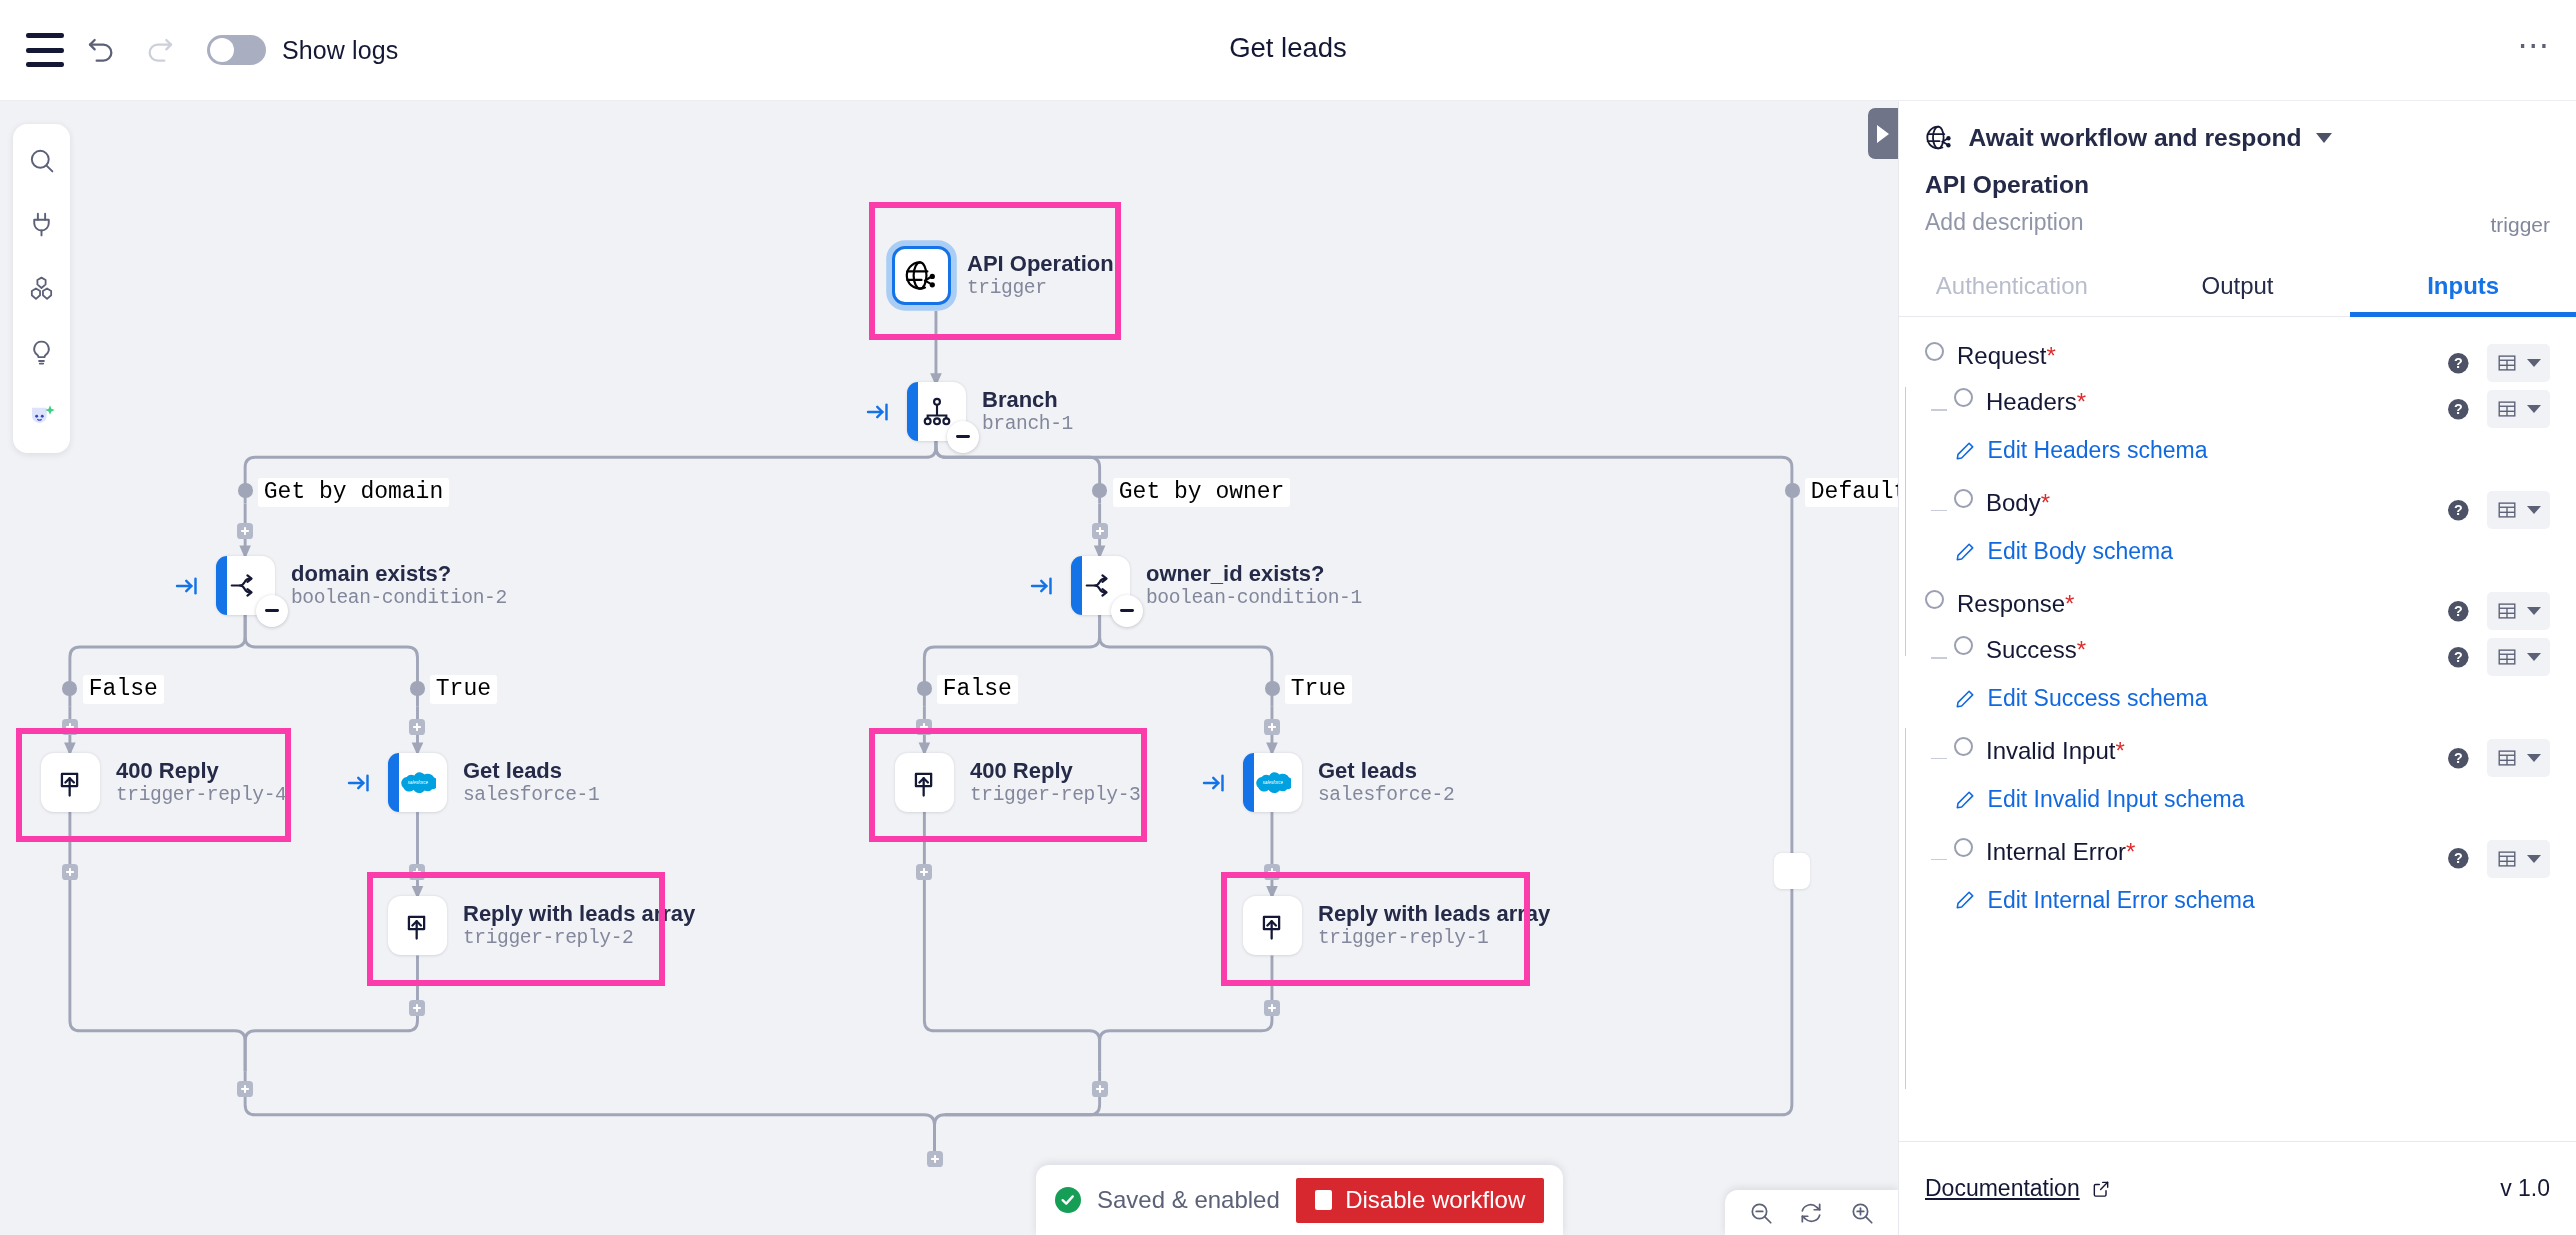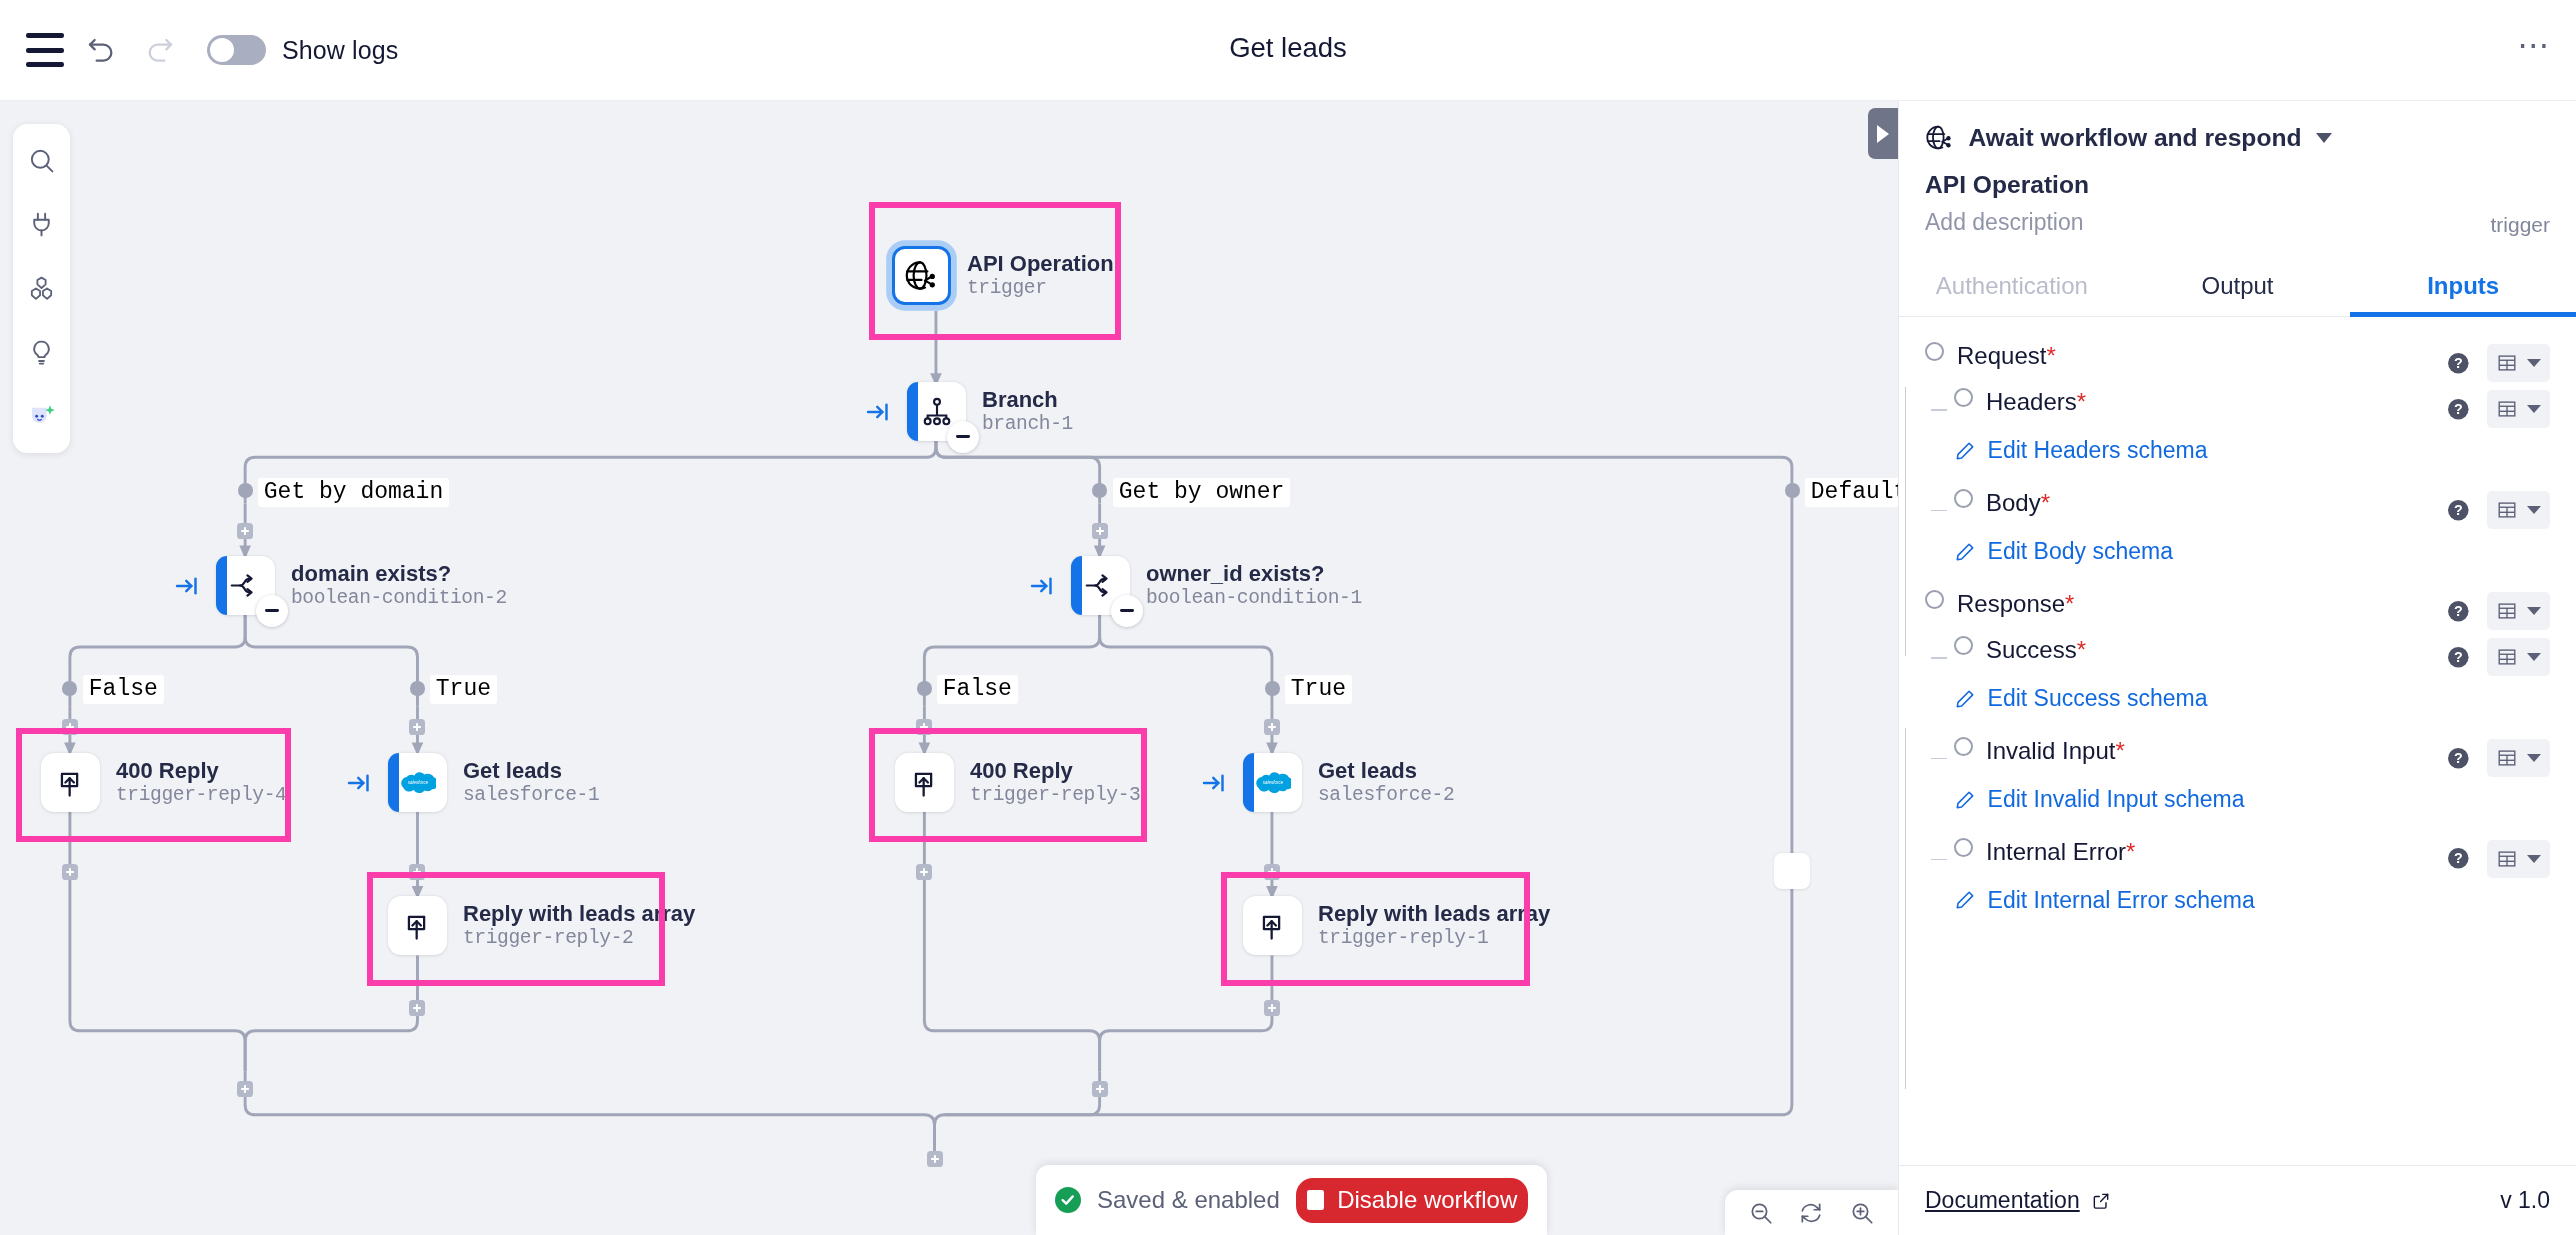--- a/index.html
+++ b/index.html
@@ -134,22 +134,22 @@
     position: absolute; left: 1036px; bottom: 0; height: 70px;
     background: #ffffff; border-radius: 13px 13px 0 0;
     box-shadow: 0 -1.4px 8.7px rgba(20,24,52,.10);
     display: flex; align-items: center; padding: 0 19px; gap: 16px; z-index: 30;
   }
   .check-circle { width: 26px; height: 26px; border-radius: 50%;
     background: #169e57; display: flex; align-items: center;
     justify-content: center; flex: none; }
   .status-text { font-size: 24px; color: #5c6178; white-space: nowrap; }
   .danger-btn {
-    background: #d7282f; color: #ffffff; border: none; border-radius: 17px;
-    height: 45px; padding: 0 11px; font-size: 24px;
+    background: #d7282f; color: #ffffff; border: none; border-radius: 2px;
+    height: 45px; padding: 0 19px; font-size: 24px;
     font-family: "Liberation Sans", sans-serif;
     display: flex; align-items: center; gap: 13px; cursor: pointer;
     white-space: nowrap;
   }
   .danger-btn .sq { width: 17.4px; height: 20px; background: #fff; border-radius: 2.2px; }
 
   
   .zoom-bar {
     position: absolute; right: 0; bottom: 0; height: 45px;
     background: #ffffff; border-radius: 13px 0 0 0;
@@ -213,21 +213,21 @@
   }
   .grid-ctl .cv { width: 0; height: 0; border-left: 7.2px solid transparent;
     border-right: 7.2px solid transparent; border-top: 8.7px solid #5c6178; }
   .edit-link {
     display: flex; align-items: center; gap: 11.6px; margin: 7.2px 0 24.6px 29px;
     color: #1169e0; font-size: 23px; cursor: pointer;
   }
   .edit-link.lvl1 { margin-left: 29px; }
 
   .panel-foot {
-    border-top: 0.7px solid #e7e9ef; padding: 21px 26px;
+    border-top: 0.7px solid #e7e9ef; padding: 33px 26px;
     display: flex; align-items: center; justify-content: space-between;
   }
   .doc-link { display: flex; align-items: center; gap: 11.6px;
     font-size: 23px; color: #141834; text-decoration: underline;
     cursor: pointer; }
   .version { font-size: 23px; color: #141834; }
 
   svg { display: block; }
 </style>
 </head>

